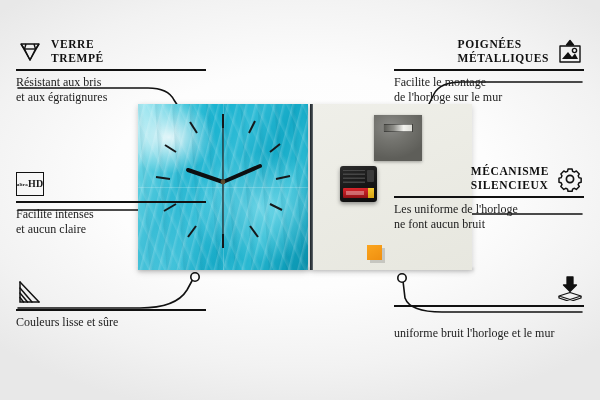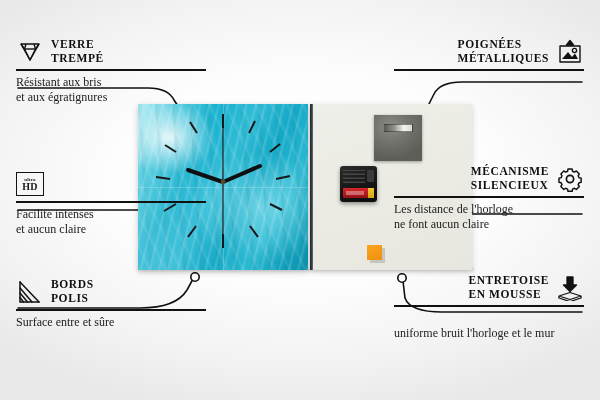--- a/index.html
+++ b/index.html
@@ -259,21 +259,21 @@
   #feat-impression { left: 16px;  top: 170px; }
   #feat-bords      { left: 16px;  top: 278px; }
   #feat-poignees   { left: 394px; top: 38px;  }
   #feat-mecanisme  { left: 394px; top: 165px; }
   #feat-entretoise { left: 394px; top: 274px; }
 
   .hd-box {
     width: 26px; height: 22px;
     border: 1.6px solid #111;
     display: flex;
-    flex-direction: column;
+    flex-direction: row;
     align-items: center;
     justify-content: center;
     line-height: 1;
   }
   .hd-ultra { font-size: 5px; font-weight: bold; letter-spacing: .2px; }
   .hd-main  { font-size: 10px; font-weight: bold; letter-spacing: .3px; }
 </style>
 </head>
 <body>
 
@@ -402,82 +402,78 @@
     <div class="feat-head">
       <span class="feat-icon">
         <svg width="26" height="24" viewBox="0 0 26 24" stroke="#111" stroke-width="1.5" stroke-linecap="round">
           <path d="M3 2 L22 22"></path>
           <path d="M3 8 L15 22"></path>
           <path d="M3 13 L10.5 22"></path>
           <path d="M3 17.5 L6.5 22"></path>
           <path d="M3 2 L3 22 L22 22" stroke-width="1.5" fill="none"></path>
         </svg>
       </span>
-      <span class="feat-title">
-        <span>BORDS</span><br>
-        <span>POLIS</span>
-      </span>
-    </div>
-    <div class="feat-rule"></div>
-    <div class="feat-desc">
-      <span>Surface entre et sûre</span>
+    </div>
+    <div class="feat-rule"></div>
+    <div class="feat-desc">
+      <span>Couleurs lisse et sûre</span>
     </div>
   </div>
 
   <div class="feature right" id="feat-poignees">
     <div class="feat-head">
       <span class="feat-icon">
         <svg width="28" height="26" viewBox="0 0 28 26" fill="none" stroke="#111" stroke-width="1.4" stroke-linejoin="round">
           <path d="M14 1.5 L10.5 6 L17.5 6 Z" fill="#111"></path>
           <rect x="4" y="7" width="20" height="16"></rect>
           <path d="M6 20 L12 13 L16 18 L19 14.5 L22 20 Z" fill="#111" stroke="none"></path>
           <circle cx="18.5" cy="11.5" r="2.1"></circle>
         </svg>
       </span>
       <span class="feat-title">
         <span>POIGNÉES</span><br>
         <span>MÉTALLIQUES</span>
       </span>
     </div>
     <div class="feat-rule"></div>
+    <div class="feat-desc">
+      <span>Facilite le montage</span><br>
+      <span>de l'horloge sur le mur</span>
+    </div>
   </div>
 
   <div class="feature right" id="feat-mecanisme">
     <div class="feat-head">
       <span class="feat-icon">
         <svg width="26" height="26" viewBox="0 0 26 26" fill="none" stroke="#111" stroke-width="1.7" stroke-linejoin="round">
           <path d="M10.6 2.4 h4.8 l.5 2.5 2.2 1.0 2.2-1.3 3.4 3.4 -1.3 2.2 1.0 2.2 2.5 .5 v4.8 l-2.5 .5 -1.0 2.2 1.3 2.2 -3.4 3.4 -2.2-1.3 -2.2 1.0 -.5 2.5 h-4.8 l-.5-2.5 -2.2-1.0 -2.2 1.3 -3.4-3.4 1.3-2.2 -1.0-2.2 -2.5-.5 v-4.8 l2.5-.5 1.0-2.2 -1.3-2.2 3.4-3.4 2.2 1.3 2.2-1.0 Z" transform="scale(0.86) translate(2.2,1.2)"></path>
           <circle cx="13" cy="13" r="3.6"></circle>
         </svg>
       </span>
       <span class="feat-title">
         <span>MÉCANISME</span><br>
         <span>SILENCIEUX</span>
       </span>
     </div>
     <div class="feat-rule"></div>
     <div class="feat-desc">
-      <span>Les distance de l'horloge</span><br>
-      <span>ne font aucun claire</span>
+      <span>Les uniforme de l'horloge</span><br>
+      <span>ne font aucun bruit</span>
     </div>
   </div>
 
   <div class="feature right" id="feat-entretoise">
     <div class="feat-head">
       <span class="feat-icon">
         <svg width="28" height="26" viewBox="0 0 28 26" fill="none" stroke="#111" stroke-width="1.3" stroke-linejoin="round">
           <path d="M11 2 h6 v8 h3.5 L14 16.5 L7.5 10 H11 Z" fill="#111"></path>
           <path d="M14 17.5 L25 21 L14 24.5 L3 21 Z"></path>
           <path d="M3 21 v2 L14 26.5 L25 23 v-2"></path>
         </svg>
       </span>
-      <span class="feat-title">
-        <span>ENTRETOISE</span><br>
-        <span>EN MOUSSE</span>
-      </span>
     </div>
     <div class="feat-rule"></div>
     <div class="feat-desc">
       <br>
       <span>uniforme bruit l'horloge et le mur</span>
     </div>
   </div>
 
 </div>
 

